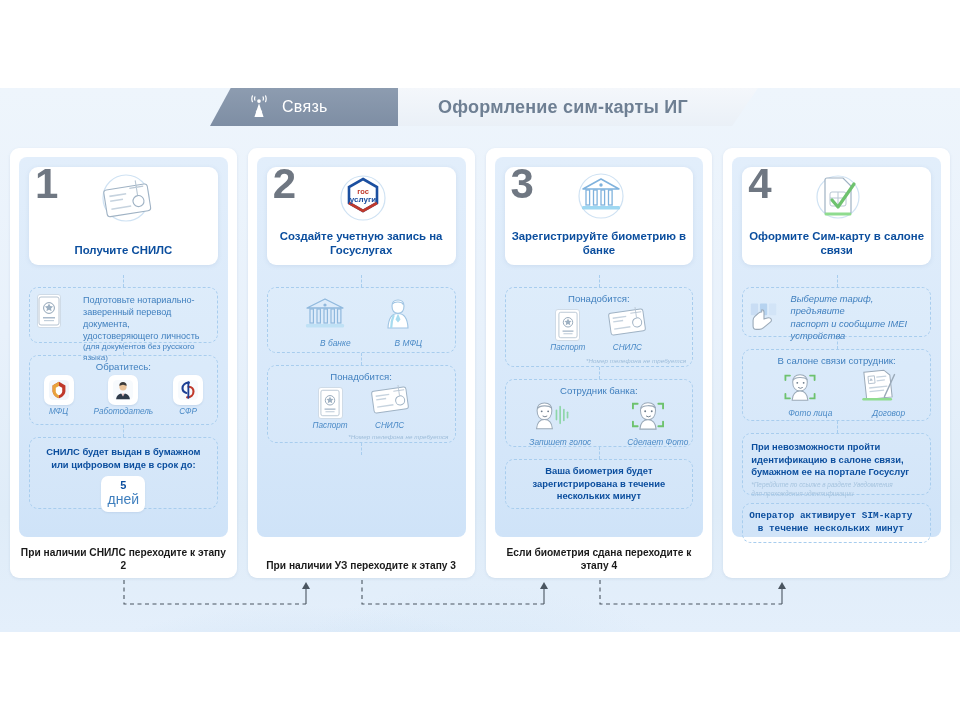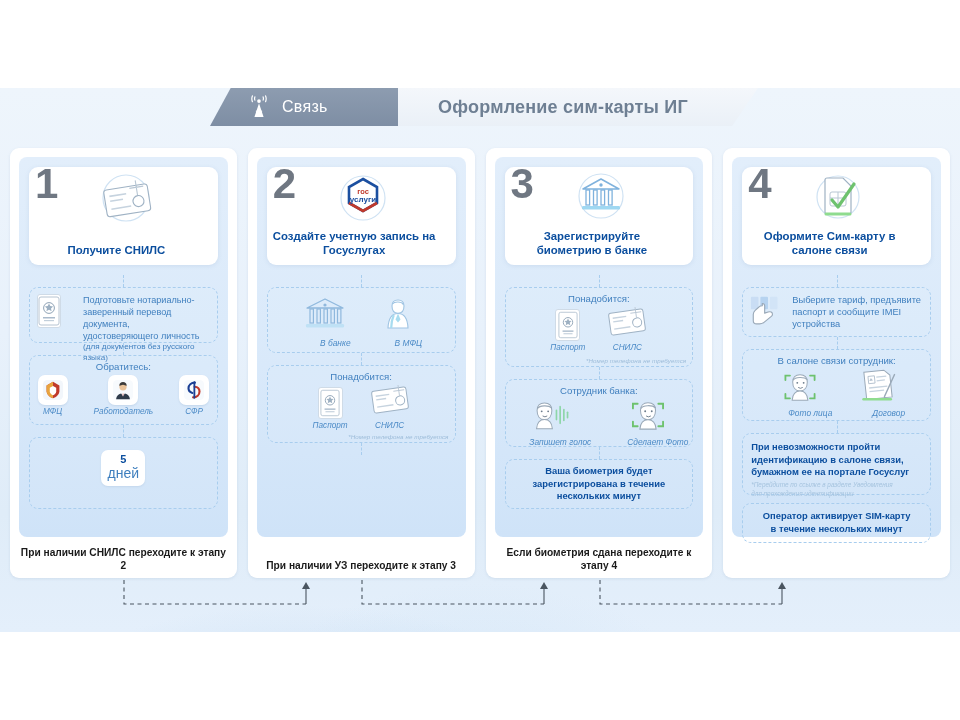--- a/index.html
+++ b/index.html
@@ -57,21 +57,21 @@
     position:absolute; left:10px; top:10px; right:10px; height:98px;
     background:#fff; border-radius:9px; box-shadow:0 1px 4px rgba(110,145,185,.17);
   }
   .num {
     position:absolute; left:6px; top:-4px;
     font-size:42px; font-weight:700; color:#6f7782; line-height:1;
     text-shadow:1px 1px 0 rgba(255,255,255,.7);
   }
   .card-ico { position:absolute; left:50%; top:5px; transform:translateX(-50%); width:60px; height:56px;}
   .card-ttl {
-    position:absolute; left:6px; right:20px; bottom:7px; text-align:center;
+    position:absolute; left:6px; right:6px; bottom:7px; text-align:center;
     font-size:11.4px; font-weight:700; color:#0b4e9e; line-height:1.22;
   }
 
   .dash {
     position:absolute; border:1px dashed #a8cdee; border-radius:9px;
     background:rgba(255,255,255,.05);
   }
   .conn {
     position:absolute; left:50%; width:0; border-left:1px dashed #a8cdee; height:12px;
   }
@@ -190,21 +190,21 @@
               <div>удостоверяющего личность</div>
               <div style="font-size:8.1px;">(для документов без русского языка)</div>
             </div>
           </div>
         </div>
 
         <div class="conn" style="top:186px;"></div>
 
         <div class="dash" style="left:10px; right:10px; top:198px; height:70px; padding:5px 5px;">
           <div class="blkttl">Обратитесь:</div>
-          <div class="iconrow" style="gap:26px;">
+          <div class="iconrow" style="gap:20px;">
             <div class="iconcell">
               <div class="tile">
                 <svg viewBox="0 0 24 24" width="22" height="22">
                   <rect x="1" y="1" width="22" height="22" rx="5" fill="#f2f6fb"></rect>
                   <path d="M12 3 L19 7 v6 c0 4-3.5 6.5-7 8 -3.5-1.5-7-4-7-8 V7z" fill="#c0392b"></path>
                   <path d="M12 3 L5 7 v6 c0 4 3.5 6.5 7 8 z" fill="#e8a33d"></path>
                   <path d="M12 7.5 L15.5 9.5 v4c0 2-1.8 3.3-3.5 4.2 -1.7-.9-3.5-2.2-3.5-4.2v-4z" fill="#fff"></path>
                 </svg>
               </div>
               <div class="tilecap">МФЦ</div>
@@ -232,20 +232,24 @@
                 </svg>
               </div>
               <div class="tilecap">СФР</div>
             </div>
           </div>
         </div>
 
         <div class="conn" style="top:268px;"></div>
 
         <div class="dash" style="left:10px; right:10px; top:280px; height:72px; padding:8px 6px 6px;">
+          <div class="boldblue">
+            <div>СНИЛС будет выдан в бумажном</div>
+            <div>или цифровом виде в срок до:</div>
+          </div>
           <div class="daybox">
             <div class="n">5</div>
             <div class="u">дней</div>
           </div>
         </div>
       </div>
       <div class="footer-txt">При наличии СНИЛС переходите к этапу 2</div>
     </div>
 
     <div class="col">
@@ -457,21 +461,21 @@
               <path d="M23 26 h16 M31 20 v14" stroke="#b9c7d4" stroke-width="1"></path>
               <path d="M25 28 l6 7 L47 12" fill="none" stroke="#6ec26e" stroke-width="3.2" stroke-linecap="round" stroke-linejoin="round"></path>
               <path d="M19 42 h24" stroke="#8fdc8f" stroke-width="3" stroke-linecap="round"></path>
             </svg>
           </div>
           <div class="card-ttl">Оформите Сим-карту в салоне связи</div>
         </div>
 
         <div class="conn" style="top:118px;"></div>
 
-        <div class="dash" style="left:10px; right:10px; top:130px; height:50px; padding:5px 6px;">
+        <div class="dash" style="left:10px; right:10px; top:130px; height:50px; padding:5px 6px;font-style:italic;">
           <div style="display:flex; gap:5px; align-items:center;">
             <svg viewBox="0 0 40 38" width="38" height="38">
               <rect x="2" y="3" width="8" height="13" rx="1" fill="#c9ddf4"></rect>
               <rect x="12" y="3" width="8" height="13" rx="1" fill="#b6d3f0"></rect>
               <rect x="22" y="3" width="8" height="13" rx="1" fill="#d2e4f7"></rect>
               <path d="M14 10c1.5 0 2.5 1.1 2.5 2.6v7.6l3.6-1.2c2.6-.9 4.6.4 4.6 2.4 0 .8-.4 1.6-1.2 2.2l-7.4 6c-1.6 1.3-3 1.9-5 1.9h-3c-2 0-3.6-1.5-3.6-3.4v-6.6c0-1.6.7-3 2-4.2l4-3.6c.9-.9 1.9-1.3 3.5-1.3z" fill="#fff" stroke="#9aa9b8" stroke-width="1.2" stroke-linejoin="round"></path>
             </svg>
             <div class="bluetxt" style="font-size:9.3px;">
               <div>Выберите тариф, предъявите</div>
               <div>паспорт и сообщите IMEI</div>
@@ -529,21 +533,21 @@
             <div>При невозможности пройти</div>
             <div>идентификацию в салоне связи,</div>
             <div>бумажном ее на портале Госуслуг</div>
           </div>
           <div style="font-size:6.4px; color:#a5c3de; font-style:italic; line-height:1.35; margin-top:2px;">
             <div>*Перейдите по ссылке в разделе Уведомления</div>
             <div>для прохождения идентификации</div>
           </div>
         </div>
 
-        <div class="dash" style="left:10px; right:10px; top:346px; height:40px; display:flex; align-items:center; justify-content:center; padding:3px 6px;">
+        <div class="dash" style="left:10px; right:10px; top:346px; height:40px; display:flex; align-items:center; padding:3px 6px;font-family:Liberation Mono, monospace;">
           <div class="boldblue">
             <div>Оператор активирует SIM-карту</div>
             <div>в течение нескольких минут</div>
           </div>
         </div>
       </div>
       <div class="footer-txt"></div>
     </div>
 
   </div>

